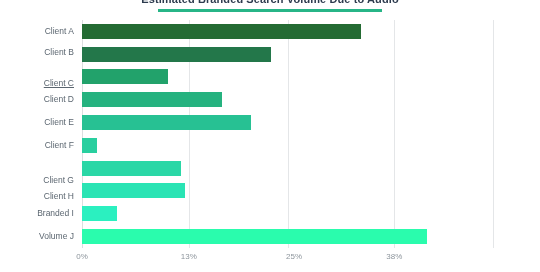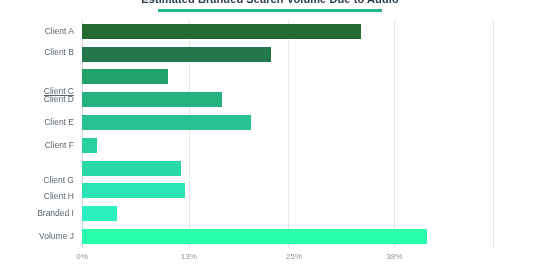--- a/index.html
+++ b/index.html
@@ -131,21 +131,21 @@
 <div id="chart-root">
 
   <div class="title-wrap">
     <div class="chart-title">Estimated Branded Search Volume Due to Audio</div>
     <div class="title-rule"></div>
   </div>
 
   <div class="ylabels" id="ylabels">
       <div class="ylabel" style="top: 0px; height: 22.8px; line-height: 22.8px;">Client A</div>
       <div class="ylabel" style="top: 11px; height: 22.8px; line-height: 22.8px; margin-top: 10px;">Client B</div>
-      <div class="ylabel" style="top: 60px; height: 22.8px; line-height: 22.8px; text-decoration: underline;">Client C</div>
+      <div class="ylabel" style="top: 52px; height: 22.8px; line-height: 22.8px; text-decoration: underline;">Client C</div>
       <div class="ylabel" style="top: 68.4px; height: 22.8px; line-height: 22.8px;">Client D</div>
       <div class="ylabel" style="top: 91.2px; height: 22.8px; line-height: 22.8px; margin-left: 43px;">Client E</div>
       <div class="ylabel" style="top: 114px; height: 22.8px; line-height: 22.8px;">Client F</div>
       <div class="ylabel" style="top: 149px; height: 22.8px; line-height: 22.8px; padding-left: 29px;">Client G</div>
       <div class="ylabel" style="top: 165px; height: 22.8px; line-height: 22.8px;">Client H</div>
       <div class="ylabel" style="top: 182.4px; height: 22.8px; line-height: 22.8px;">Branded I</div>
       <div class="ylabel" style="top: 205.2px; height: 22.8px; line-height: 22.8px;">Volume J</div>
     </div>
 
   <div class="plot" id="plot">

